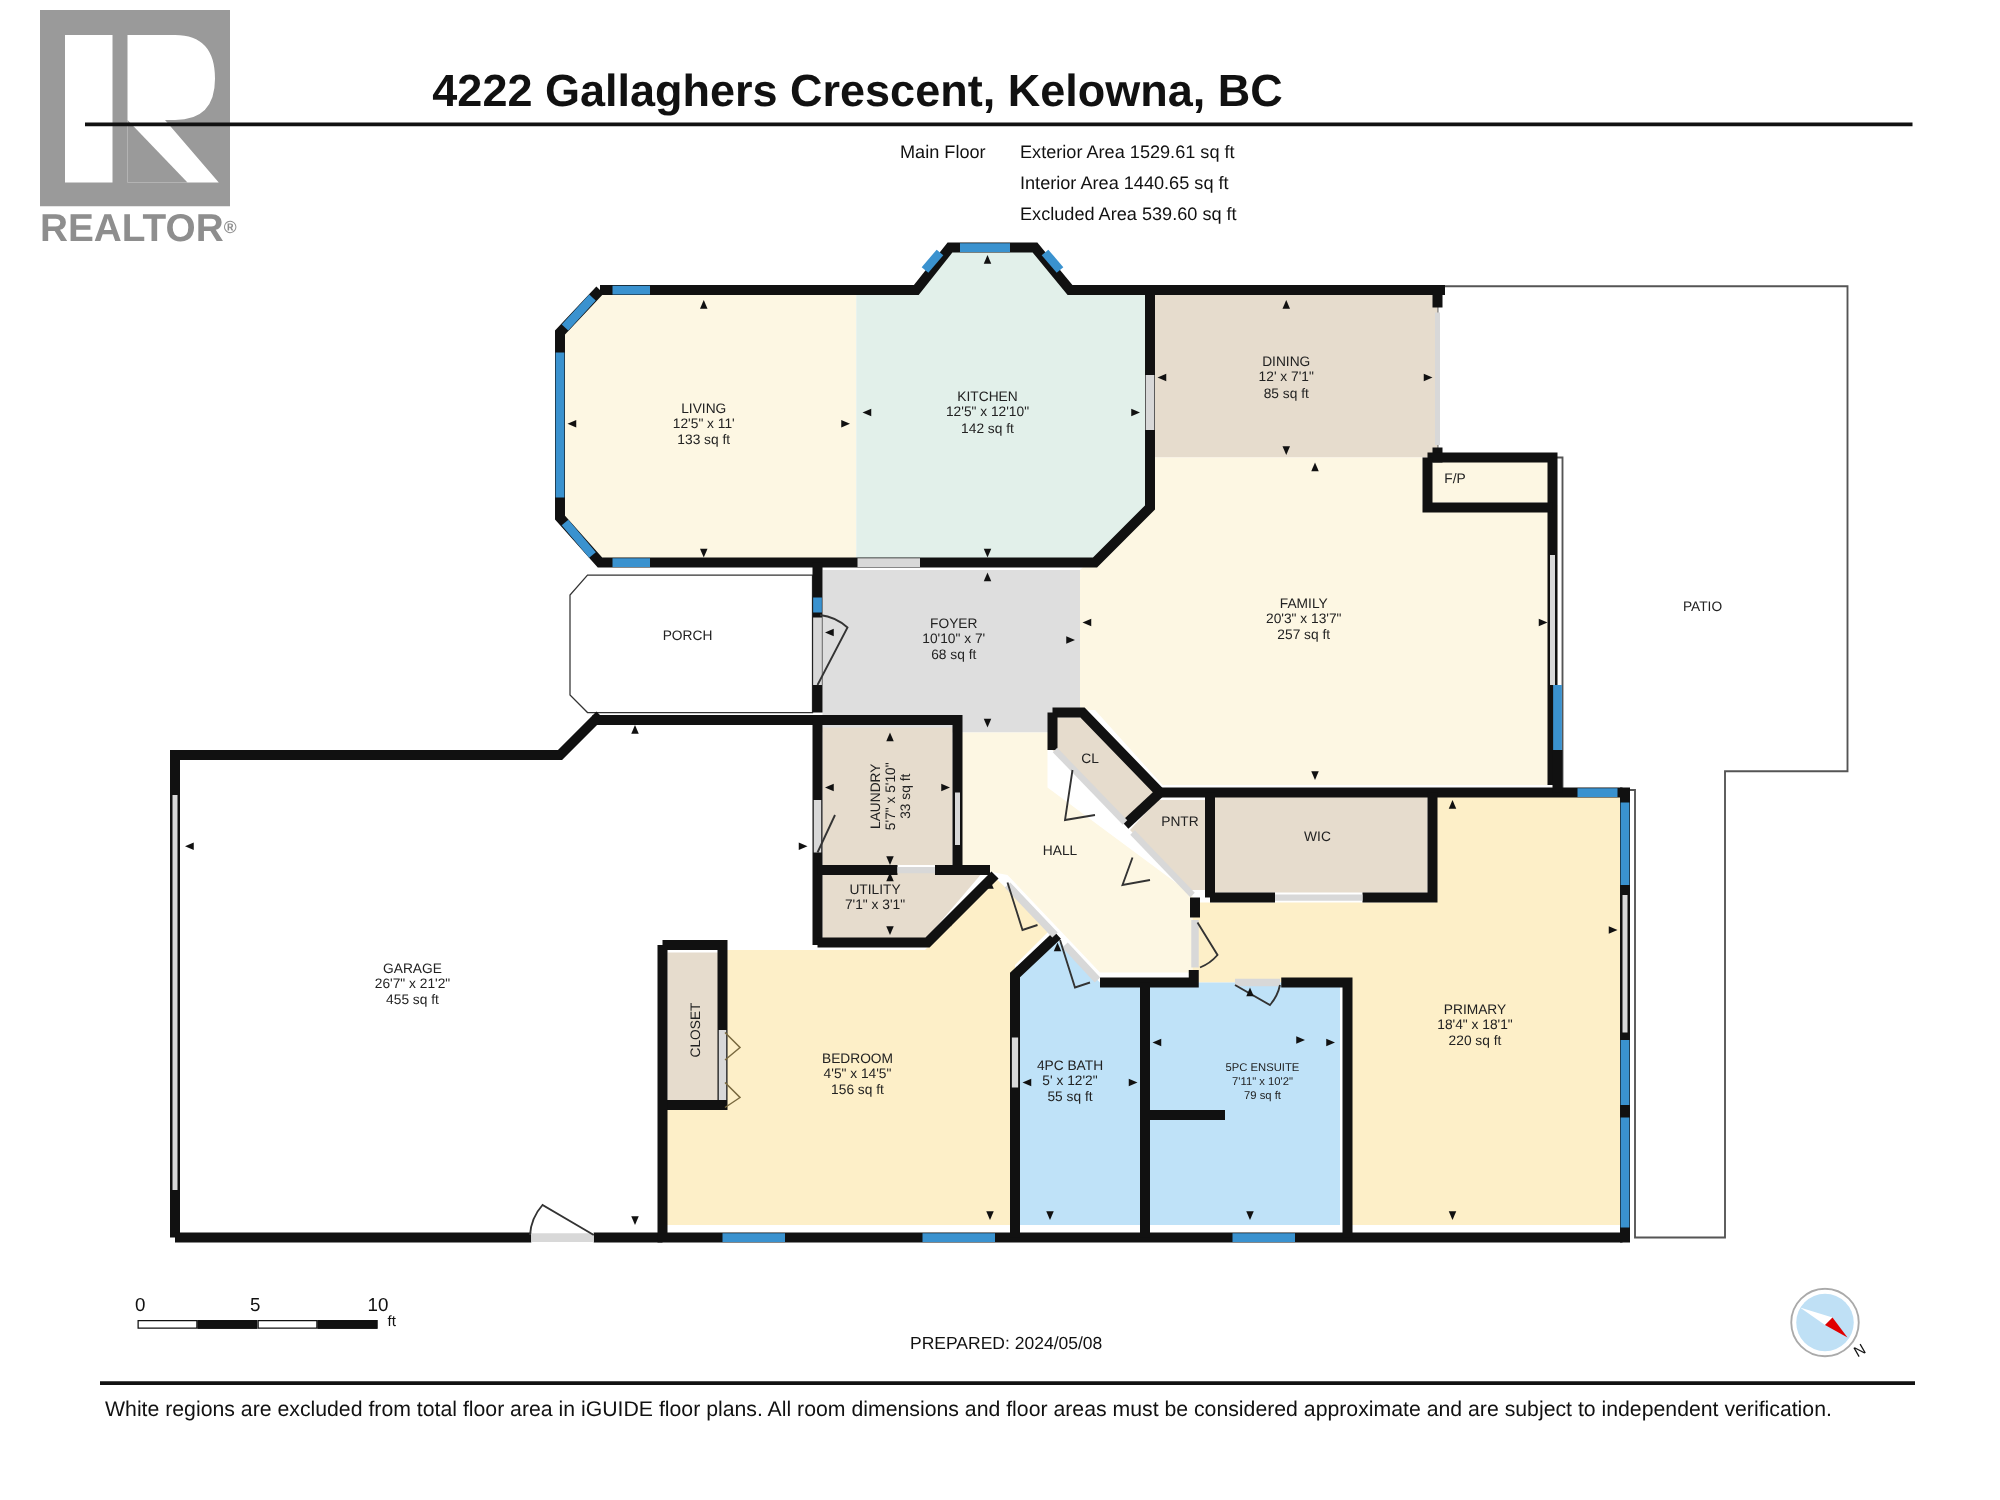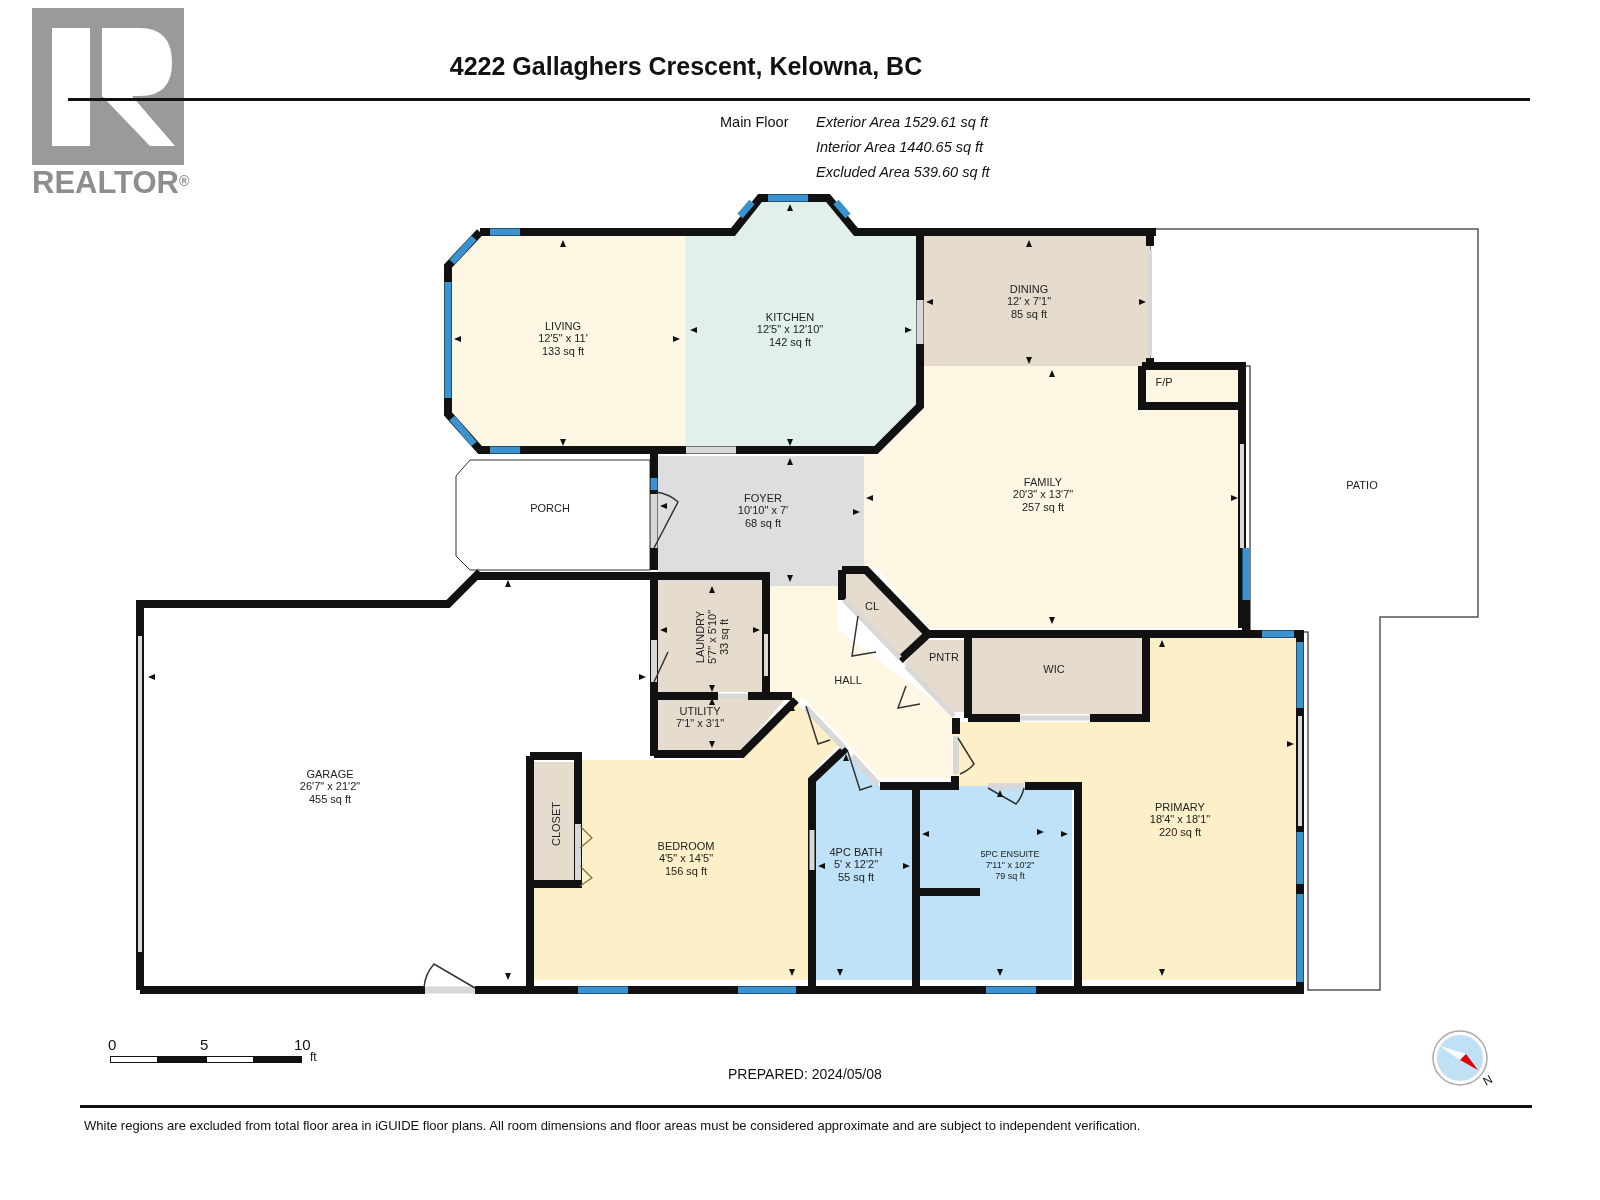--- a/index.html
+++ b/index.html
@@ -1,34 +1,34 @@
 <!DOCTYPE html>
 <html><head>
   <meta charset="utf-8">
   <style>
     html, body { margin: 0; padding: 0; background: #ffffff; }
     body { width: 1600px; height: 1200px; position: relative; overflow: hidden; font-family: "Liberation Sans", sans-serif; color: #111; }
     .logo { position: absolute; left: 32px; top: 8px; width: 168px; }
     .logo-box { width: 152px; height: 157px; background: #9a9a9a; position: relative; }
     .logo-text { font-family: "Liberation Sans", sans-serif; font-size: 31px; color: #8e8e8e; letter-spacing: 0px; margin-top: 2px; line-height: 32px; font-weight: bold; }
     .logo-text sup { font-size: 14px; vertical-align: top; position: relative; top: -2px; }
-    .title { position: absolute; left: 0; width: 1372px; top: 52px; text-align: center; font-size: 25px; font-weight: bold; color: #111; }
+    .title { position: absolute; left: 0; width: 1372px; top: 52px; text-align: center; font-size: 36px; font-weight: bold; color: #111; }
     .rule-top { position: absolute; left: 68px; top: 98px; width: 1462px; height: 3px; background: #111; }
     .areas { position: absolute; top: 110px; left: 720px; font-size: 14.5px; line-height: 25px; }
     .areas .floor { position: absolute; left: 0; top: 0; font-weight: normal; white-space: nowrap; }
-    .areas .list { position: absolute; left: 96px; top: 0; white-space: nowrap; font-style: italic; }
+    .areas .list { position: absolute; left: 96px; top: 0; white-space: nowrap; }
     .plan { position: absolute; left: 0; top: 0; width: 1600px; height: 1200px; }
     .room-label { font-family: "Liberation Sans", sans-serif; fill: #222; }
     .scale { position: absolute; left: 110px; top: 1056px; }
     .scale-nums { position: absolute; top: -20px; font-size: 15px; }
     .scale-bar { position: absolute; top: 0; height: 7px; border: 1px solid #111; box-sizing: border-box; }
     .scale-ft { position: absolute; left: 200px; top: -6px; font-size: 12px; }
     .prepared { position: absolute; left: 728px; top: 1066px; font-size: 14px; text-align: right; }
     .rule-bottom { position: absolute; left: 80px; top: 1105px; width: 1452px; height: 3px; background: #111; }
-    .disclaimer { position: absolute; left: 84px; top: 1118px; font-size: 13px; color: #111; white-space: nowrap; }
+    .disclaimer { position: absolute; left: 84px; top: 1118px; font-size: 17px; color: #111; white-space: nowrap; }
     .compass { position: absolute; left: 1432px; top: 1030px; }
   </style>
 </head>
 <body>
 
 <div class="logo">
   <div class="logo-box">
     <svg width="152" height="157" viewBox="0 0 152 157">
       <rect x="20" y="20" width="38" height="118" fill="#ffffff"></rect>
       <path d="M70 20 H108 Q140 20 140 55 Q140 88 108 88 H100 L143 138 H70 Z" fill="#ffffff"></path>

